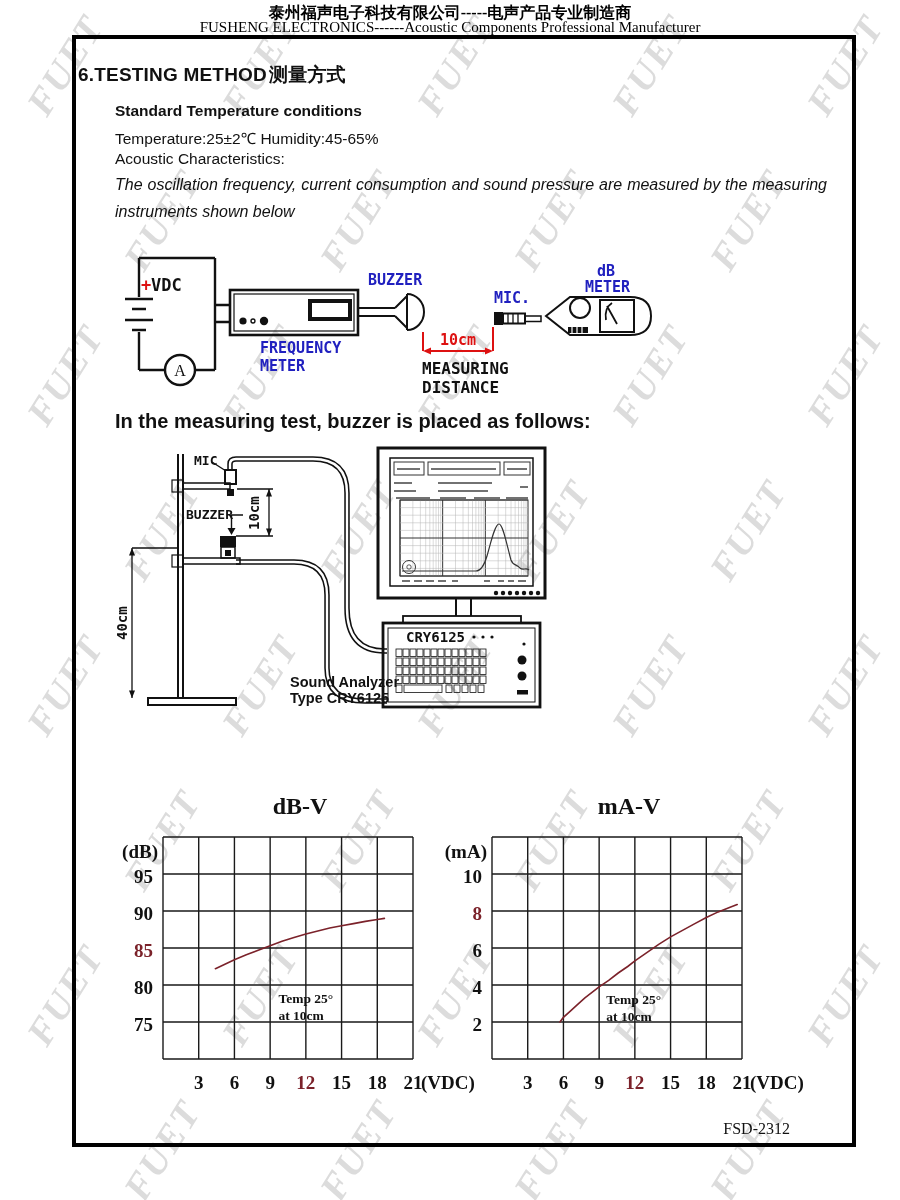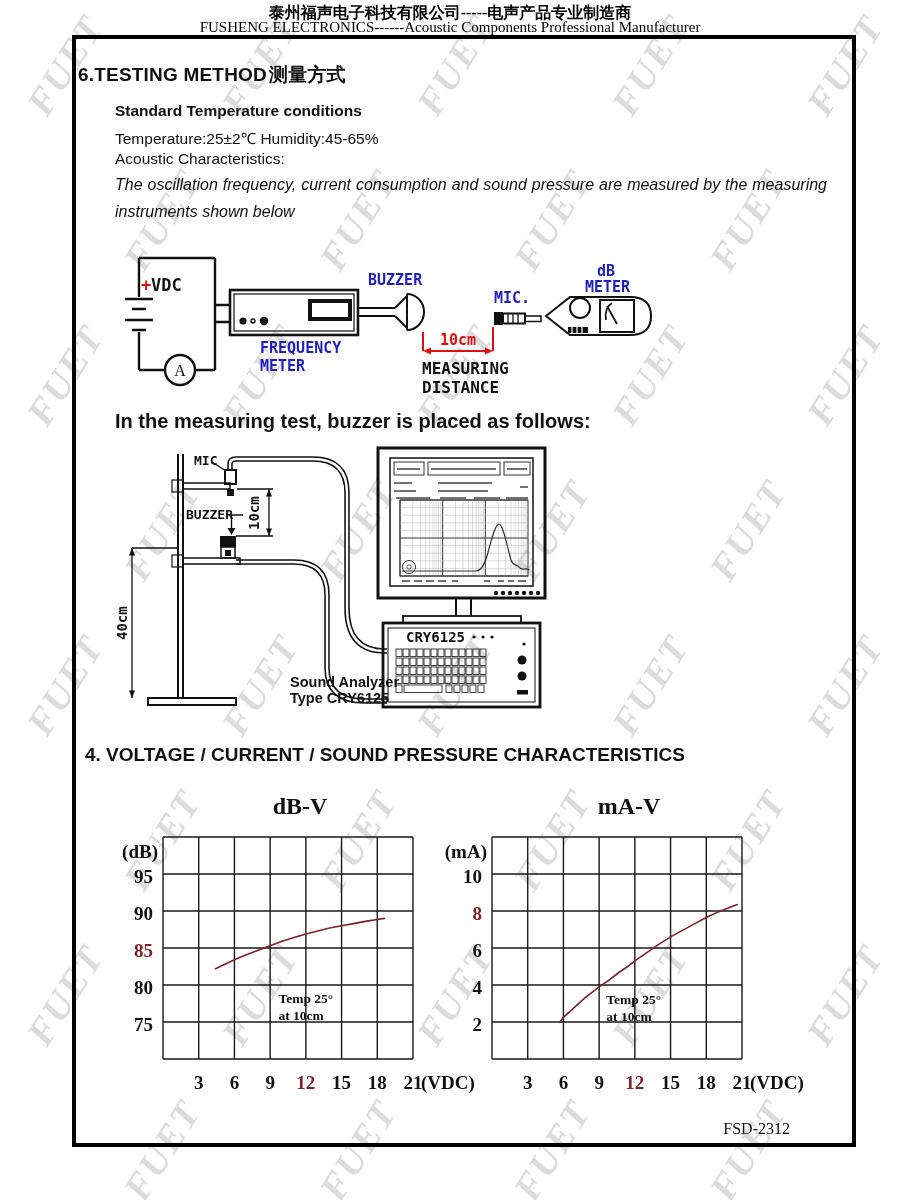--- a/index.html
+++ b/index.html
@@ -317,21 +317,20 @@
       </g>
     <circle cx="424" cy="206" r="1.6" fill="#111"></circle>
     <circle cx="422" cy="222" r="4.5" fill="#111"></circle>
     <circle cx="422" cy="238" r="4.5" fill="#111"></circle>
     <rect x="417" y="252" width="11" height="4.5" fill="#111"></rect>
 
     <text x="190" y="249" font-size="14.5" font-weight="bold" fill="#111" font-family="'Liberation Sans',sans-serif">Sound Analyzer</text>
     <text x="190" y="265" font-size="14.5" font-weight="bold" fill="#111" font-family="'Liberation Sans',sans-serif">Type CRY6125</text>
   </svg>
 
-  <div class="z h4">4. VOLTAGE / CURRENT / SOUND PRESSURE CHARACTERISTICS</div>
 
   <svg class="z chart-svg" id="chart0" style="left:95px;top:778px;" width="395" height="330" viewBox="0 0 395 330">
       <path d="M68,59V281M103.71428571428572,59V281M139.42857142857144,59V281M175.14285714285714,59V281M210.85714285714286,59V281M246.57142857142858,59V281M282.2857142857143,59V281M318,59V281M68,281H318M68,244H318M68,207H318M68,170H318M68,133H318M68,96H318M68,59H318" stroke="#1a1a1a" stroke-width="1.4" fill="none"></path>
       <text x="205" y="36" font-size="24" text-anchor="middle" fill="#111">dB-V</text>
       <text x="63" y="80" font-size="19" text-anchor="end" fill="#111">(dB)</text>
       <text x="58" y="105" font-size="19" text-anchor="end" fill="#111">95</text>
       <text x="58" y="142" font-size="19" text-anchor="end" fill="#111">90</text>
       <text x="58" y="179" font-size="19" text-anchor="end" fill="#7b222a">85</text>
       <text x="58" y="216" font-size="19" text-anchor="end" fill="#111">80</text>
       <text x="58" y="253" font-size="19" text-anchor="end" fill="#111">75</text>

